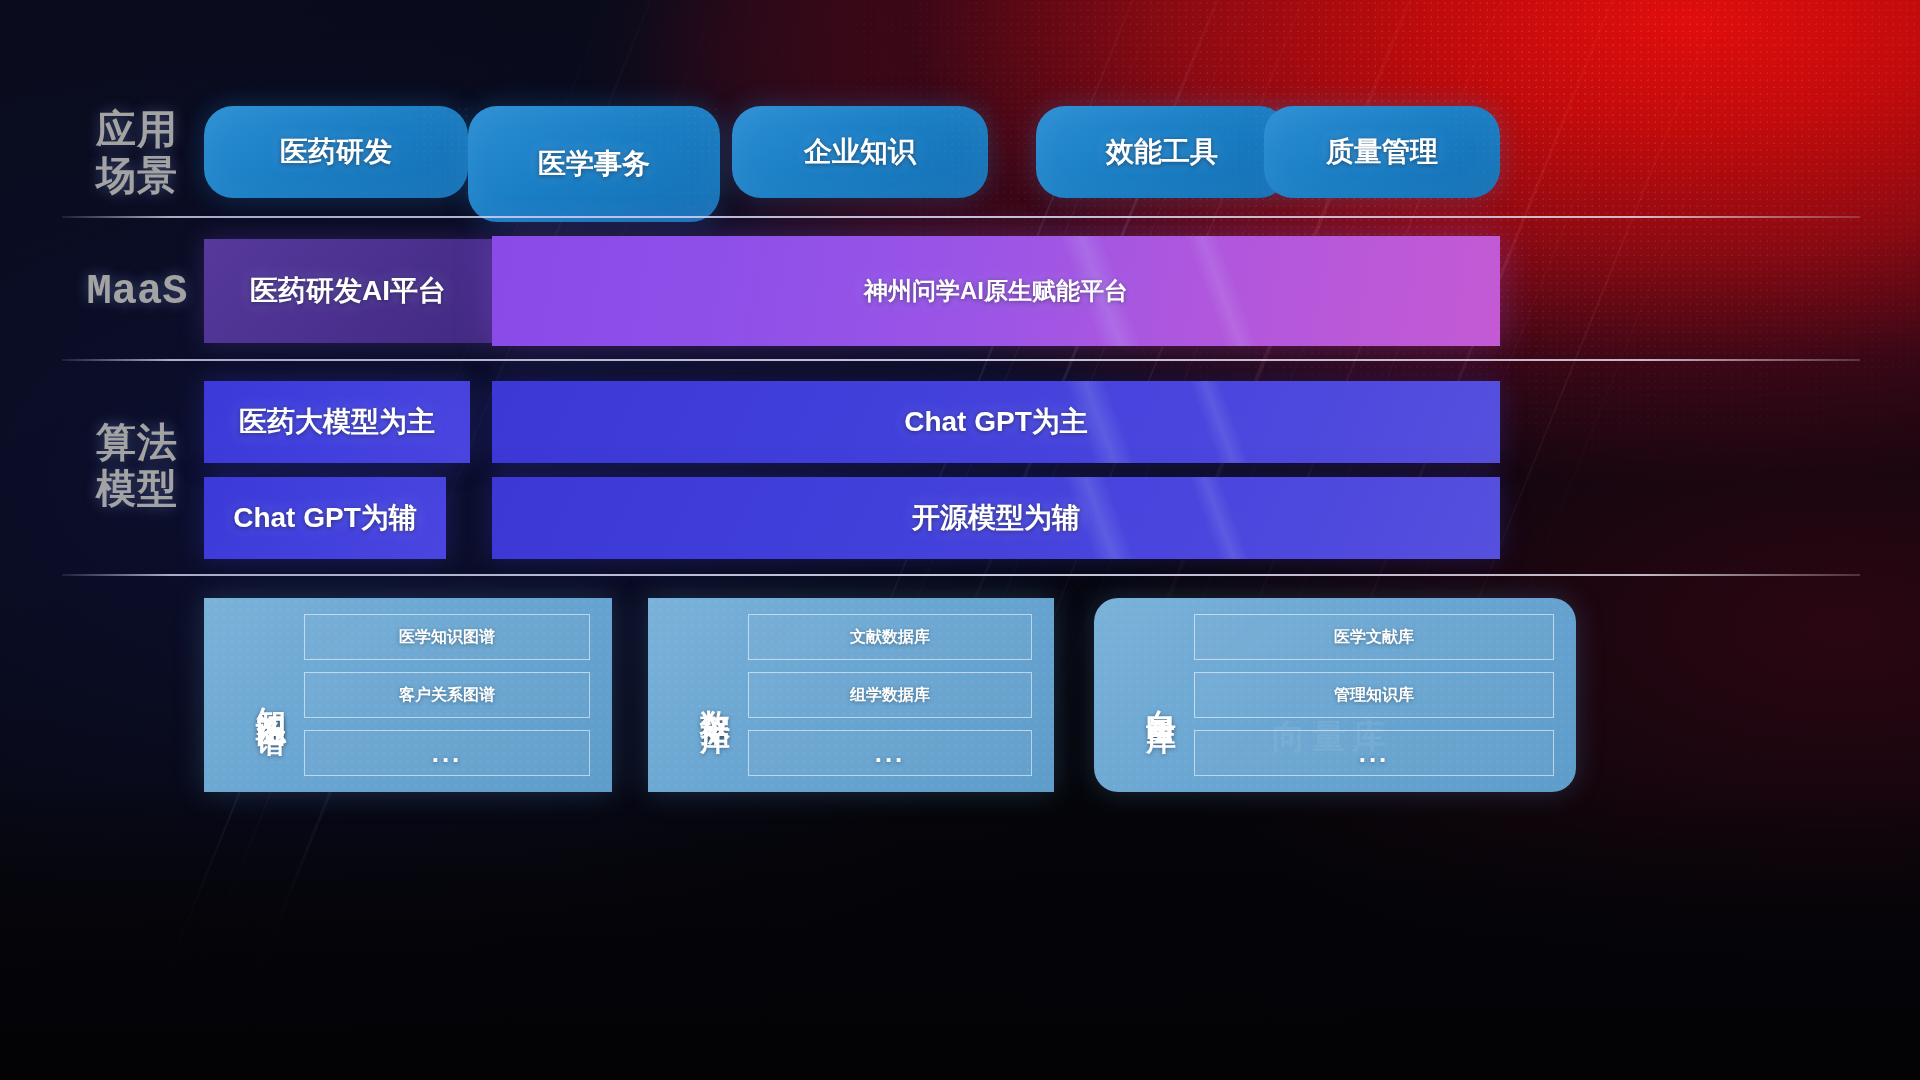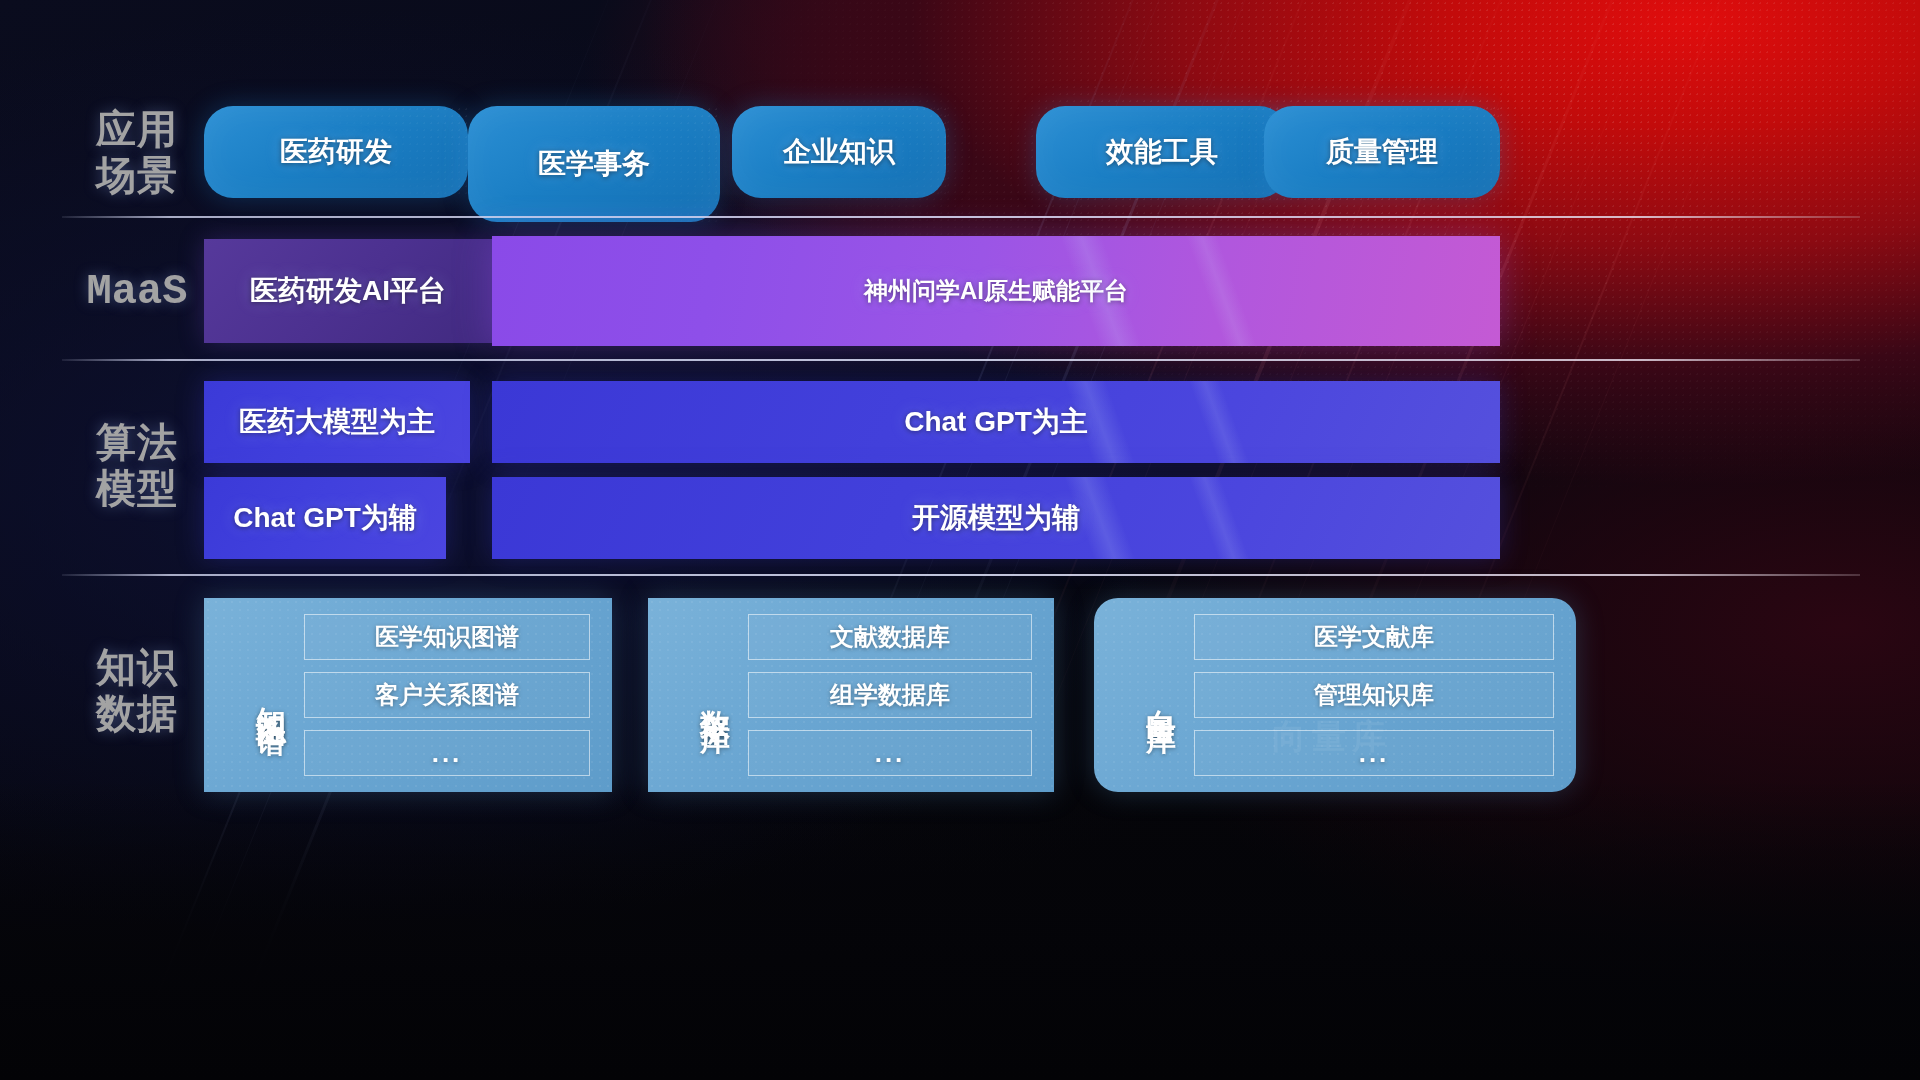--- a/index.html
+++ b/index.html
@@ -129,21 +129,21 @@
     writing-mode:vertical-rl; text-orientation:upright;
     letter-spacing:6px;
     margin-left:22px; margin-right:10px;
     text-shadow:0 1px 4px rgba(0,0,0,.35);
     position:relative; z-index:2;
   }
   .kpanel-items { flex:1; display:flex; flex-direction:column; gap:12px; padding:20px 22px 20px 6px; position:relative; z-index:2; }
   .kitem {
     height:46px; border:1px solid rgba(255,255,255,.55);
     display:flex; align-items:center; justify-content:center;
-    color:#fff; font-weight:700; font-size:24px;
+    color:#fff; font-weight:700; font-size:16px;
     text-shadow:0 1px 4px rgba(0,0,0,.35);
     background:rgba(255,255,255,.035);
   }
   .kitem.ellipsis { font-size:26px; letter-spacing:3px; }
 
   .watermark {
     position:absolute; color:rgba(255,255,255,.07); font-size:34px; font-weight:700;
     letter-spacing:6px; pointer-events:none; z-index:1;
   }
 </style>
@@ -180,45 +180,41 @@
 
 <div id="page">
 
   <div class="rowlabel cjk" id="lbl-app" style="top:110px;">
       <div>应用</div>
       <div>场景</div>
     </div>
   <div id="app-cards">
       <div class="card app-card" style="left: 204px; top: 106px; width: 264px; height: 92px;">医药研发</div>
       <div class="card app-card" style="left: 468px; top: 106px; width: 252px; height: 116px;">医学事务</div>
-      <div class="card app-card" style="left: 732px; top: 106px; width: 214px; height: 92px;">企业知识</div>
+      <div class="card app-card" style="left: 732px; top: 106px; width: 256px; height: 92px;">企业知识</div>
       <div class="card app-card" style="left: 1036px; top: 106px; width: 252px; height: 92px;">效能工具</div>
       <div class="card app-card" style="left: 1264px; top: 106px; width: 236px; height: 92px;">质量管理</div>
     </div>
   <div class="divider" style="top:216px;"></div>
 
   <div class="rowlabel latin" id="lbl-maas" style="top:269px;">MaaS</div>
   <div class="card maas-left" id="maas-left" style="left:204px; top:239px; width:288px; height:104px;">医药研发AI平台</div>
   <div class="card maas-wide" id="maas-wide" style="left:492px; top:236px; width:1008px; height:110px;">神州问学AI原生赋能平台</div>
   <div class="divider" style="top:359px;"></div>
 
   <div class="rowlabel cjk" id="lbl-algo" style="top:423px;">
       <div>算法</div>
       <div>模型</div>
     </div>
   <div class="card algo-card" id="algo-l0" style="left:204px; top:381px; width:266px; height:82px;">医药大模型为主</div>
   <div class="card algo-card algo-wide" id="algo-r0" style="left:492px; top:381px; width:1008px; height:82px;">Chat GPT为主</div>
   <div class="card algo-card" id="algo-l1" style="left:204px; top:477px; width:242px; height:82px;">Chat GPT为辅</div>
   <div class="card algo-card algo-wide" id="algo-r1" style="left:492px; top:477px; width:1008px; height:82px;">开源模型为辅</div>
   <div class="divider" style="top:574px;"></div>
 
-  <div class="rowlabel cjk" id="lbl-know" style="top:648px;">
-      <div>知识</div>
-      <div>数据</div>
-    </div>
   <div class="watermark" id="wm" style="left:1272px; top:714px;">向量库</div>
   <div id="k-panels">
       <div class="kpanel" style="left: 204px; top: 598px; width: 408px; height: 194px;">
         <div class="kpanel-title">知识图谱</div>
         <div class="kpanel-items">
           <div class="kitem">医学知识图谱</div>
           <div class="kitem">客户关系图谱</div>
           <div class="kitem ellipsis">...</div>
         </div>
       </div>

